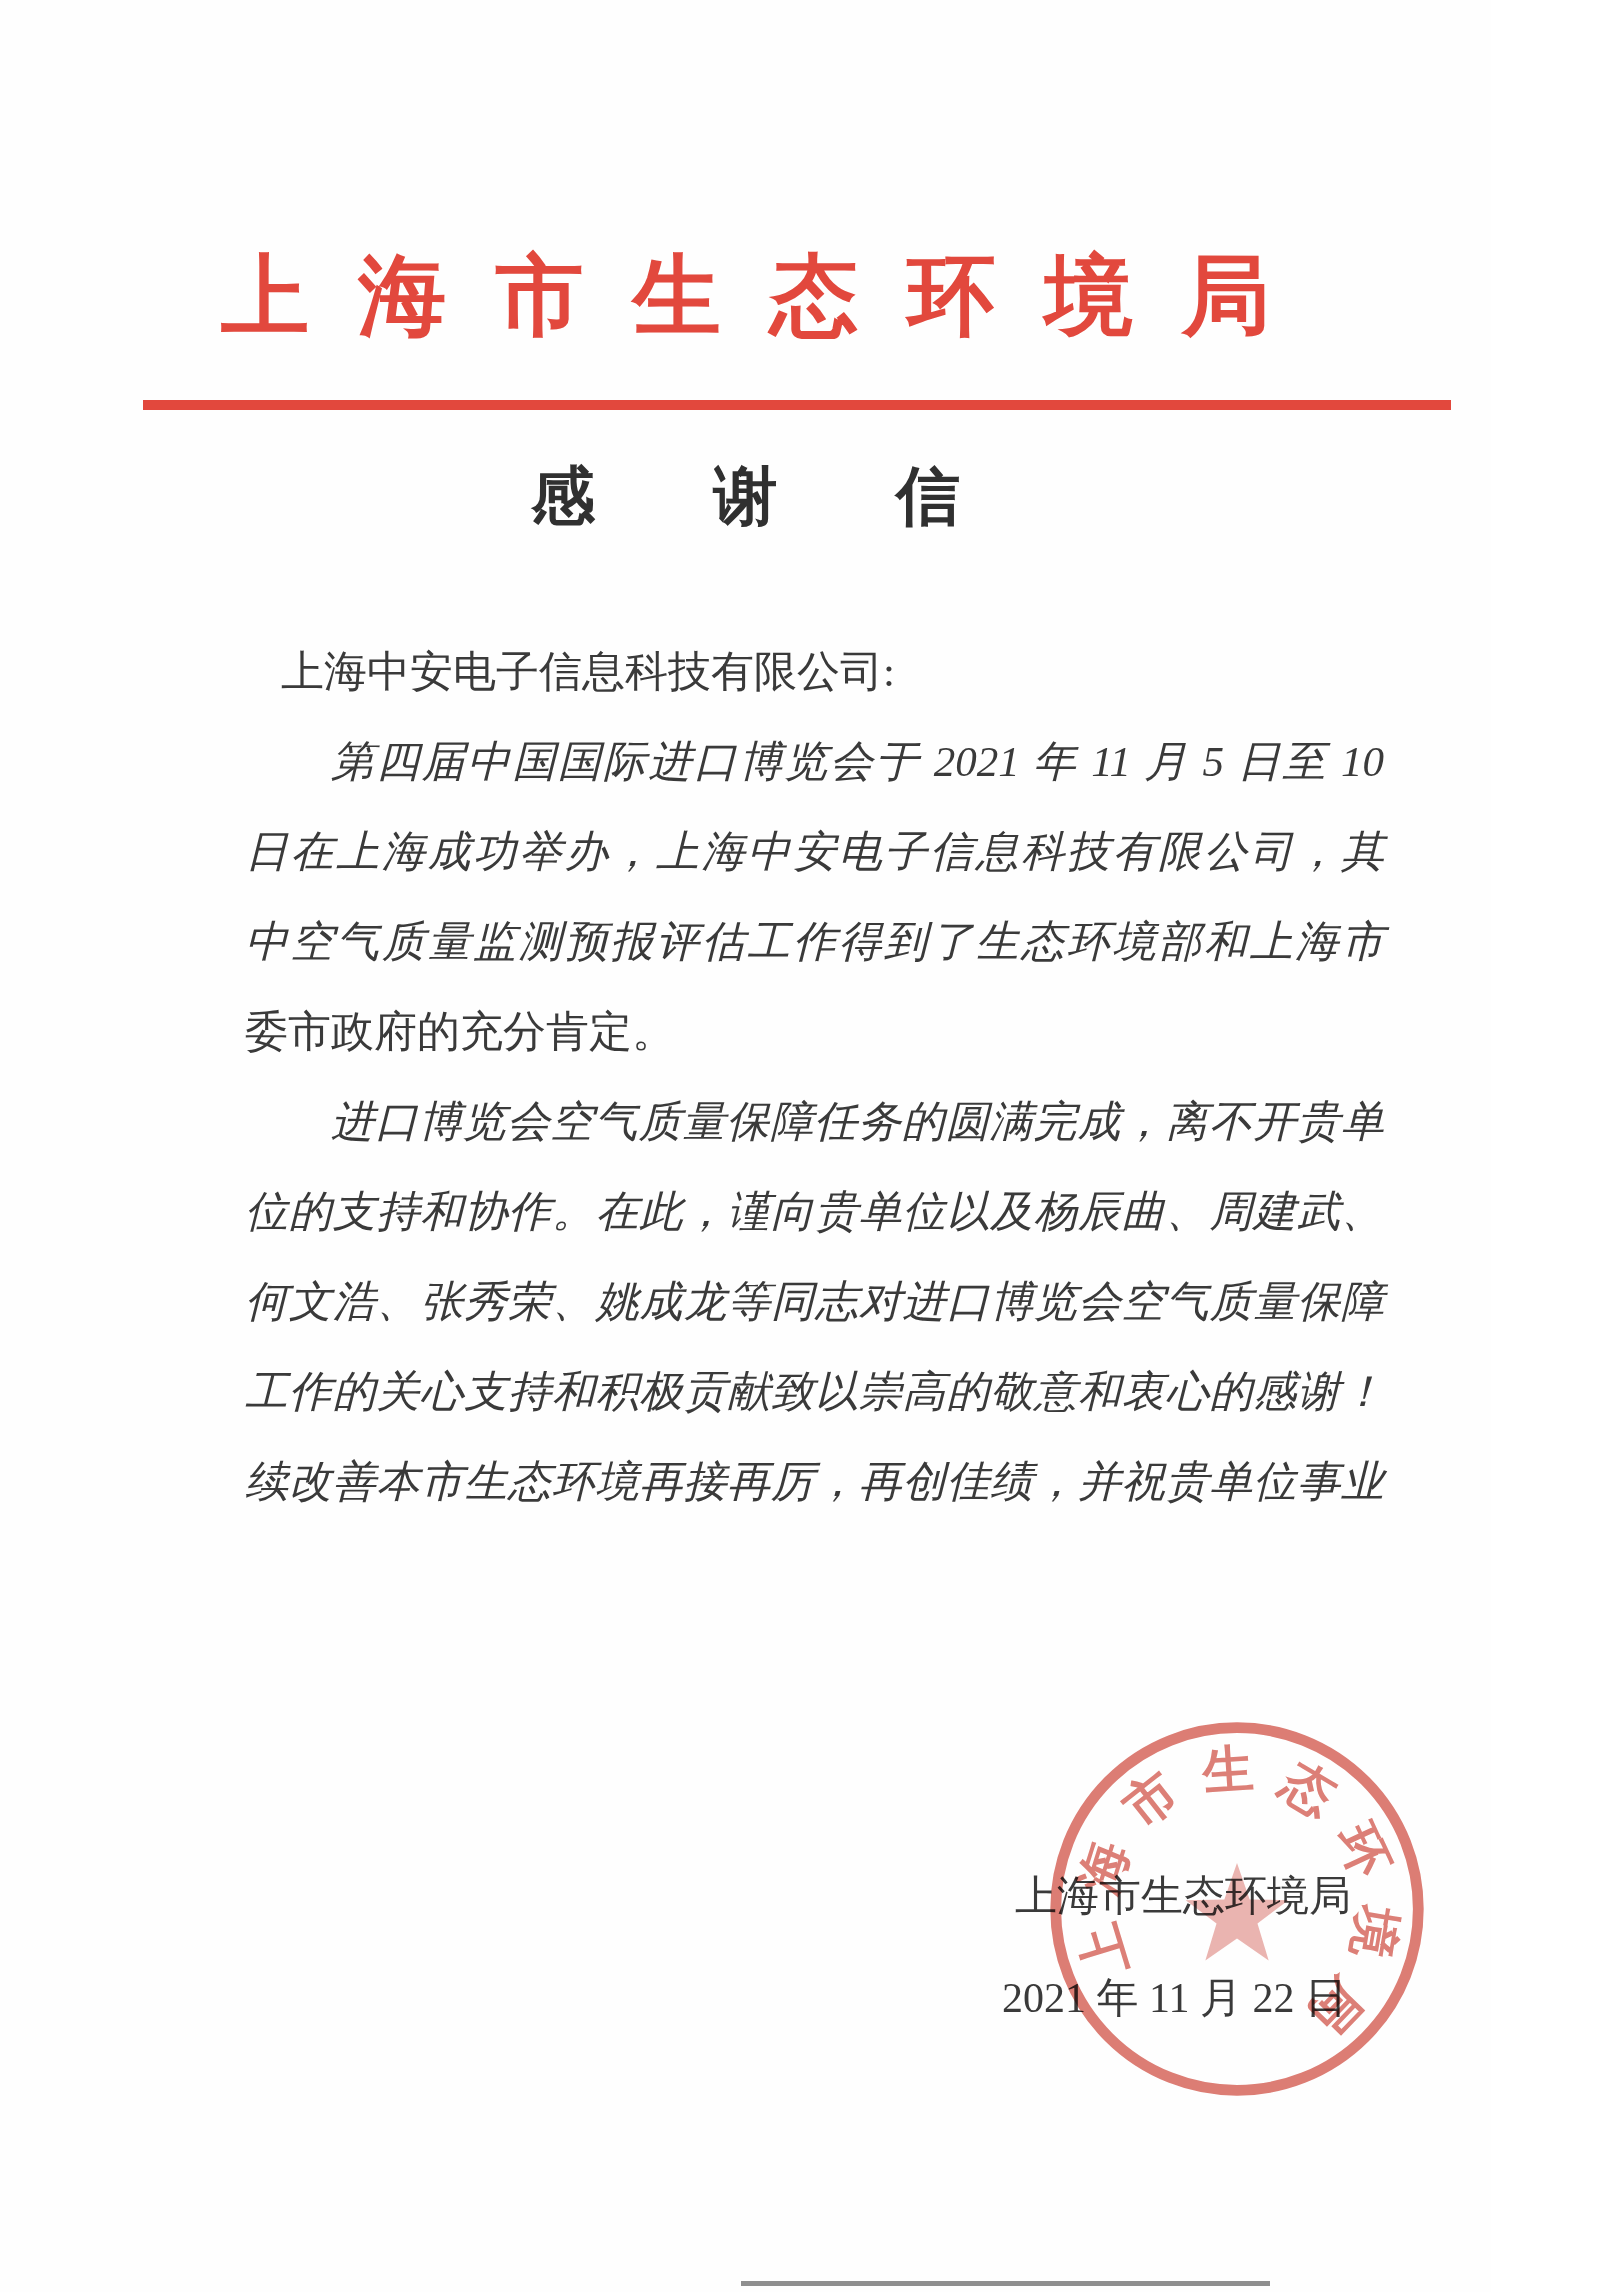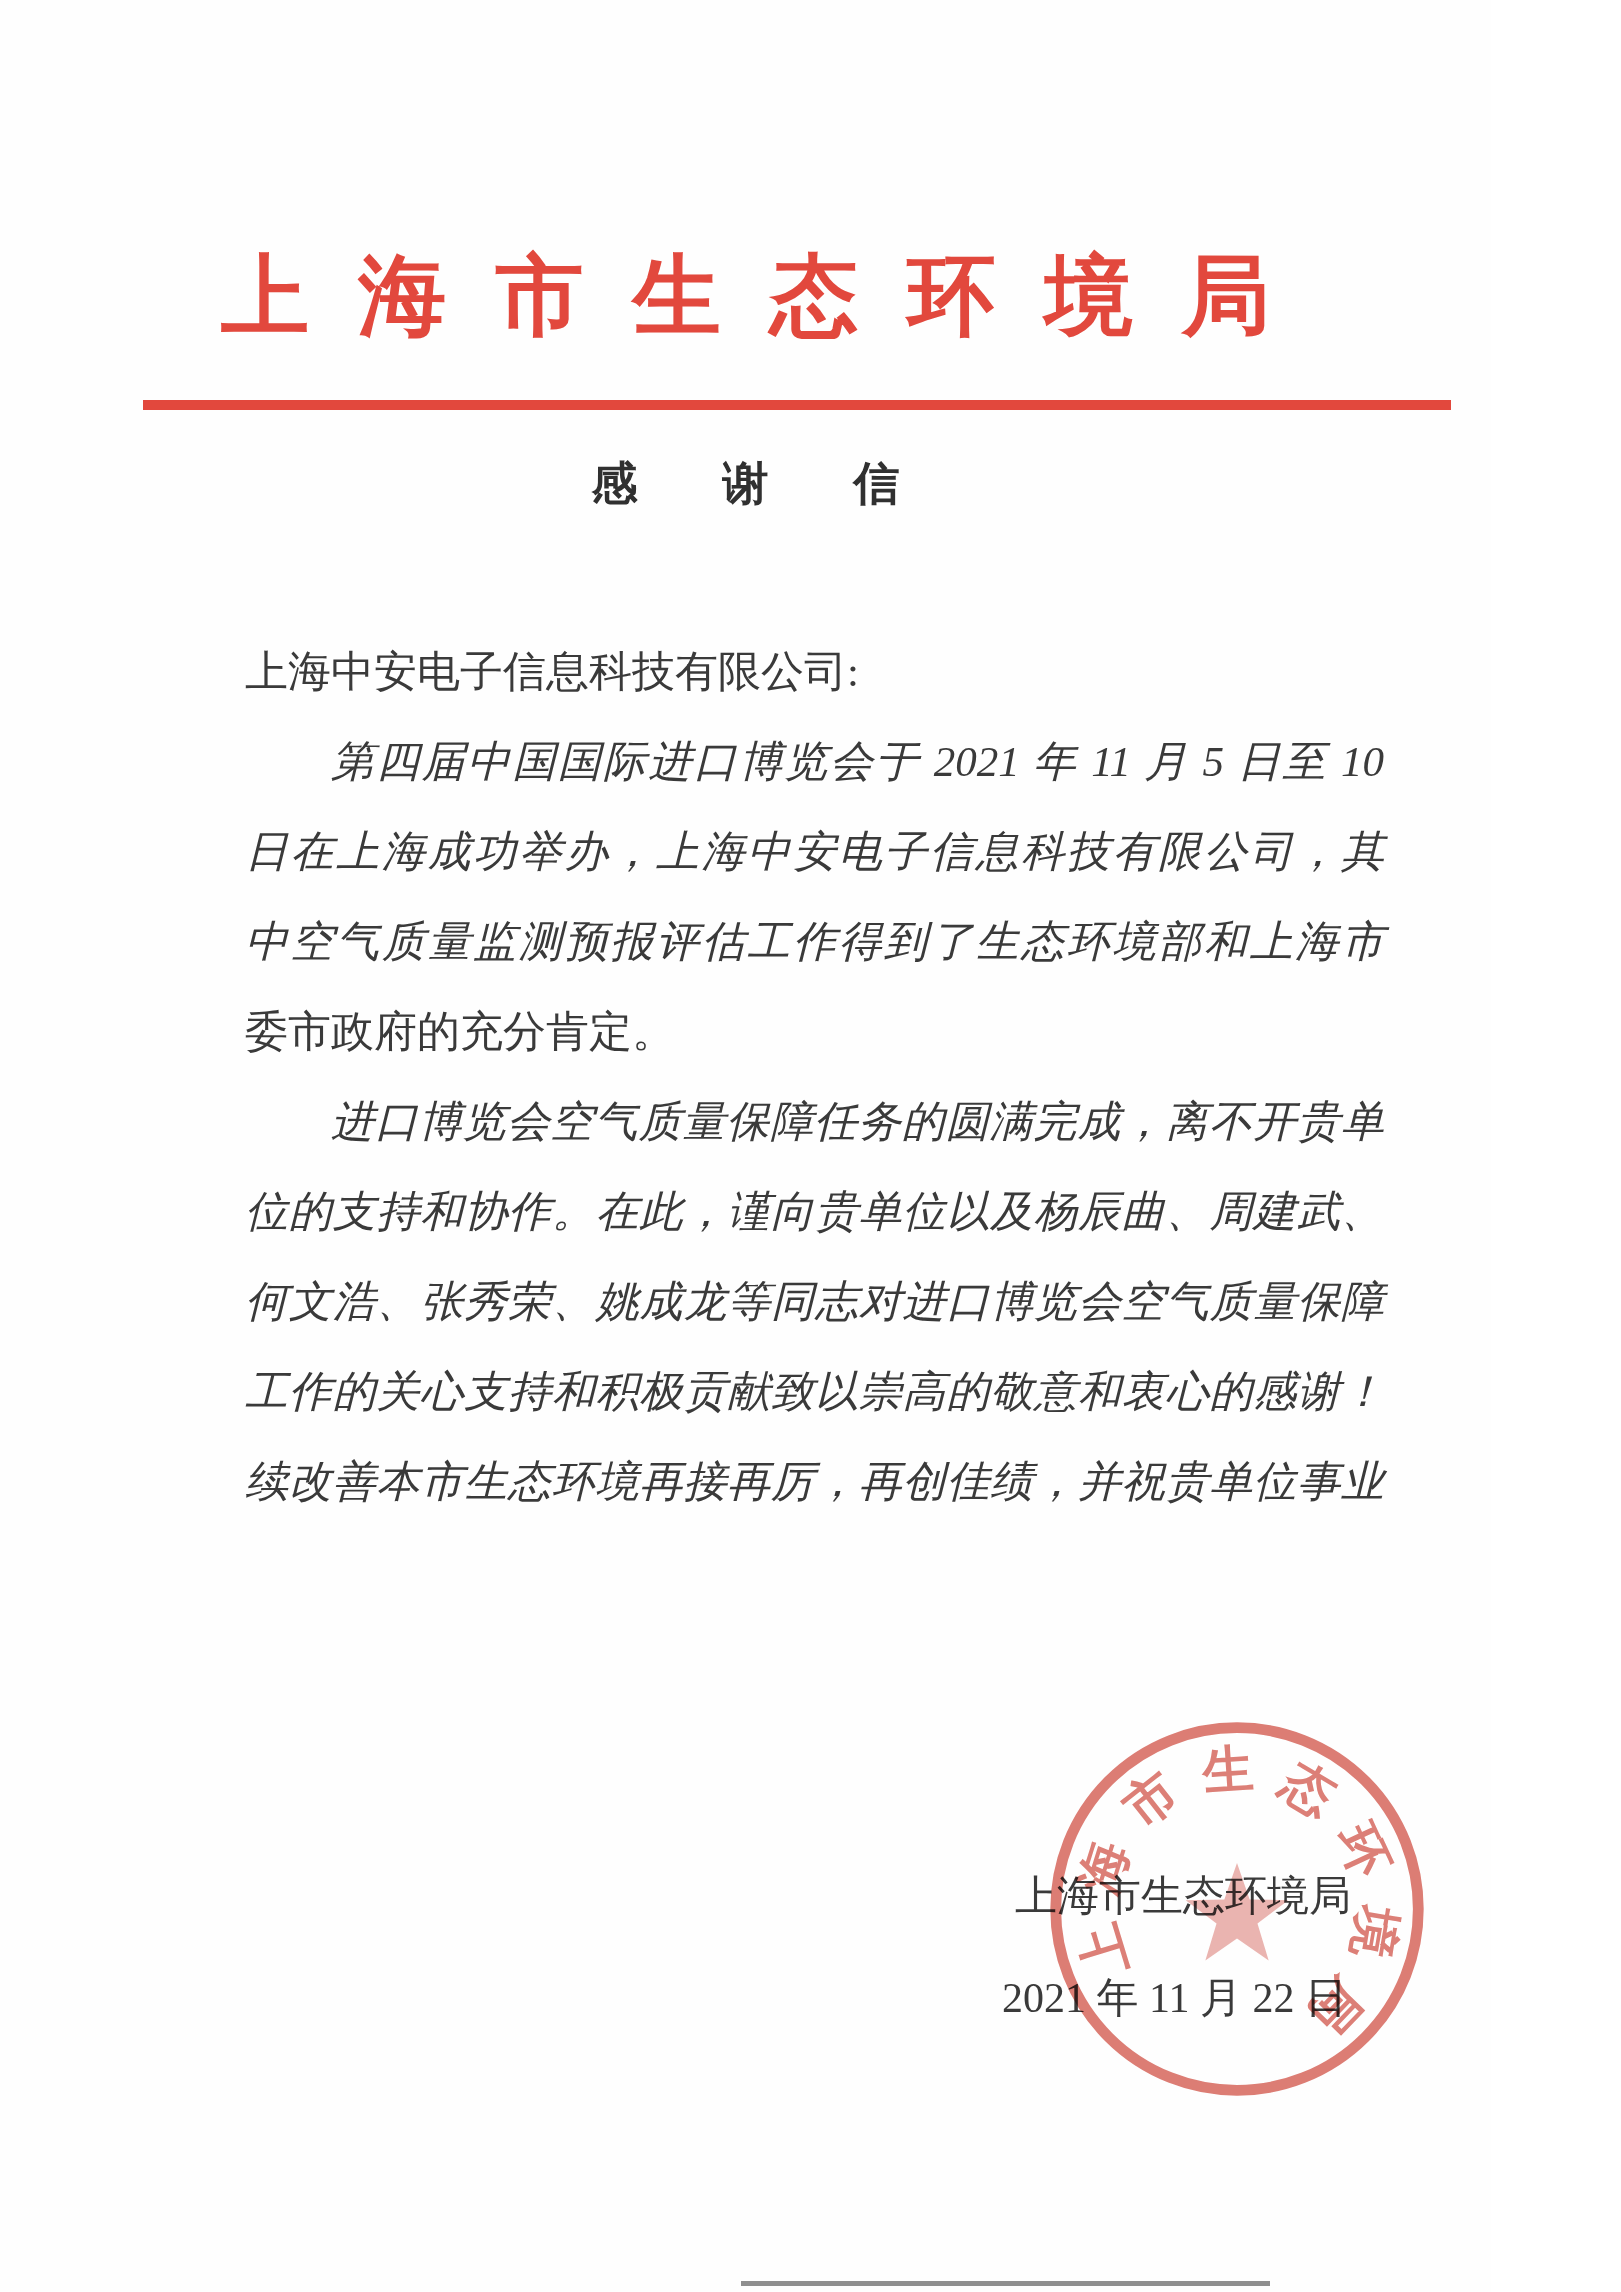--- a/index.html
+++ b/index.html
@@ -24,37 +24,37 @@
     white-space:nowrap;
   }
   .red-rule{
     position:absolute;top:400px;left:143px;
     width:1308px;height:9.8px;
     background:var(--brand-red);
   }
   .letter-title{
     position:absolute;top:453px;left:0;width:100%;
     text-align:center;
-    font-size:46px;font-weight:700;
+    font-size:64px;font-weight:700;
     color:#303030;
     letter-spacing:0.8em;text-indent:0.8em;
     white-space:nowrap;
   }
   .body-block{
     position:absolute;top:627px;left:245px;width:1139px;
     font-size:43px;color:var(--ink);
   }
   .body-line{
     height:90px;line-height:90px;
   }
   .body-line.indent{text-indent:2em;}
   .body-line.fill{text-align:justify;text-align-last:justify;font-style:italic;}
   .salutation{
     height:90px;line-height:90px;
-    font-size:43px;color:var(--ink);
+    font-size:43px;color:var(--ink);margin-left:36px;
   }
   .signature{
     position:absolute;top:1868px;left:1015px;
     font-size:42px;color:var(--ink);
     white-space:nowrap;
   }
   .date-line{
     position:absolute;top:1970px;left:1002px;
     font-size:42px;color:var(--ink);
     white-space:nowrap;

